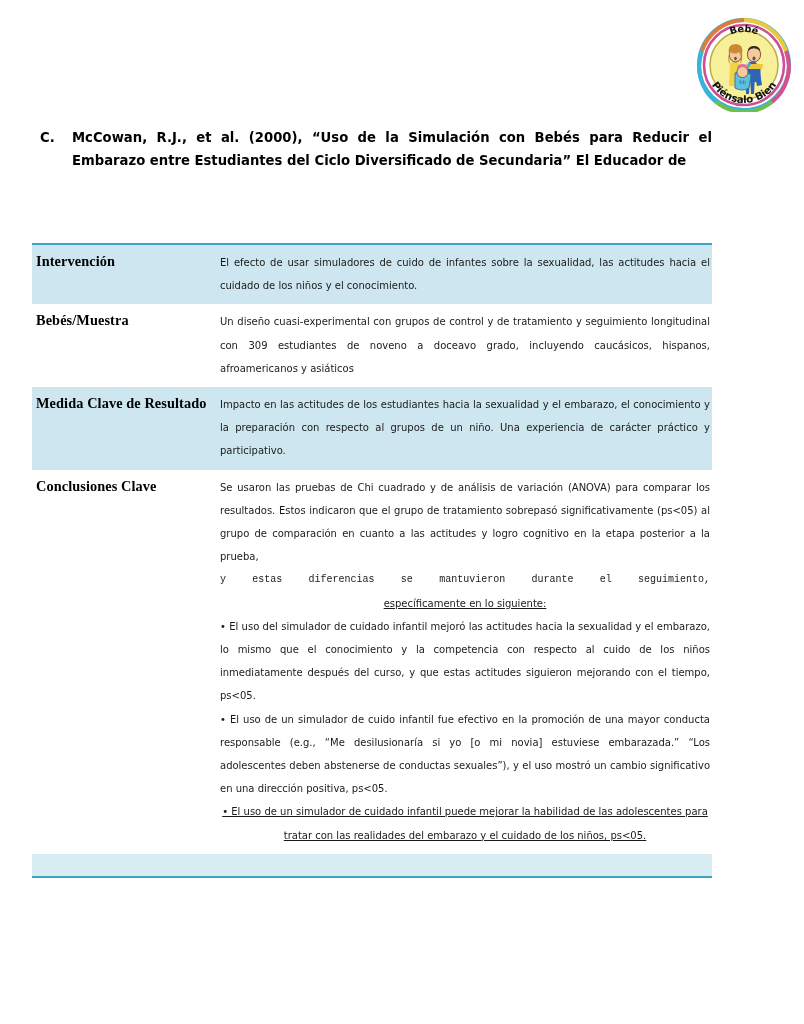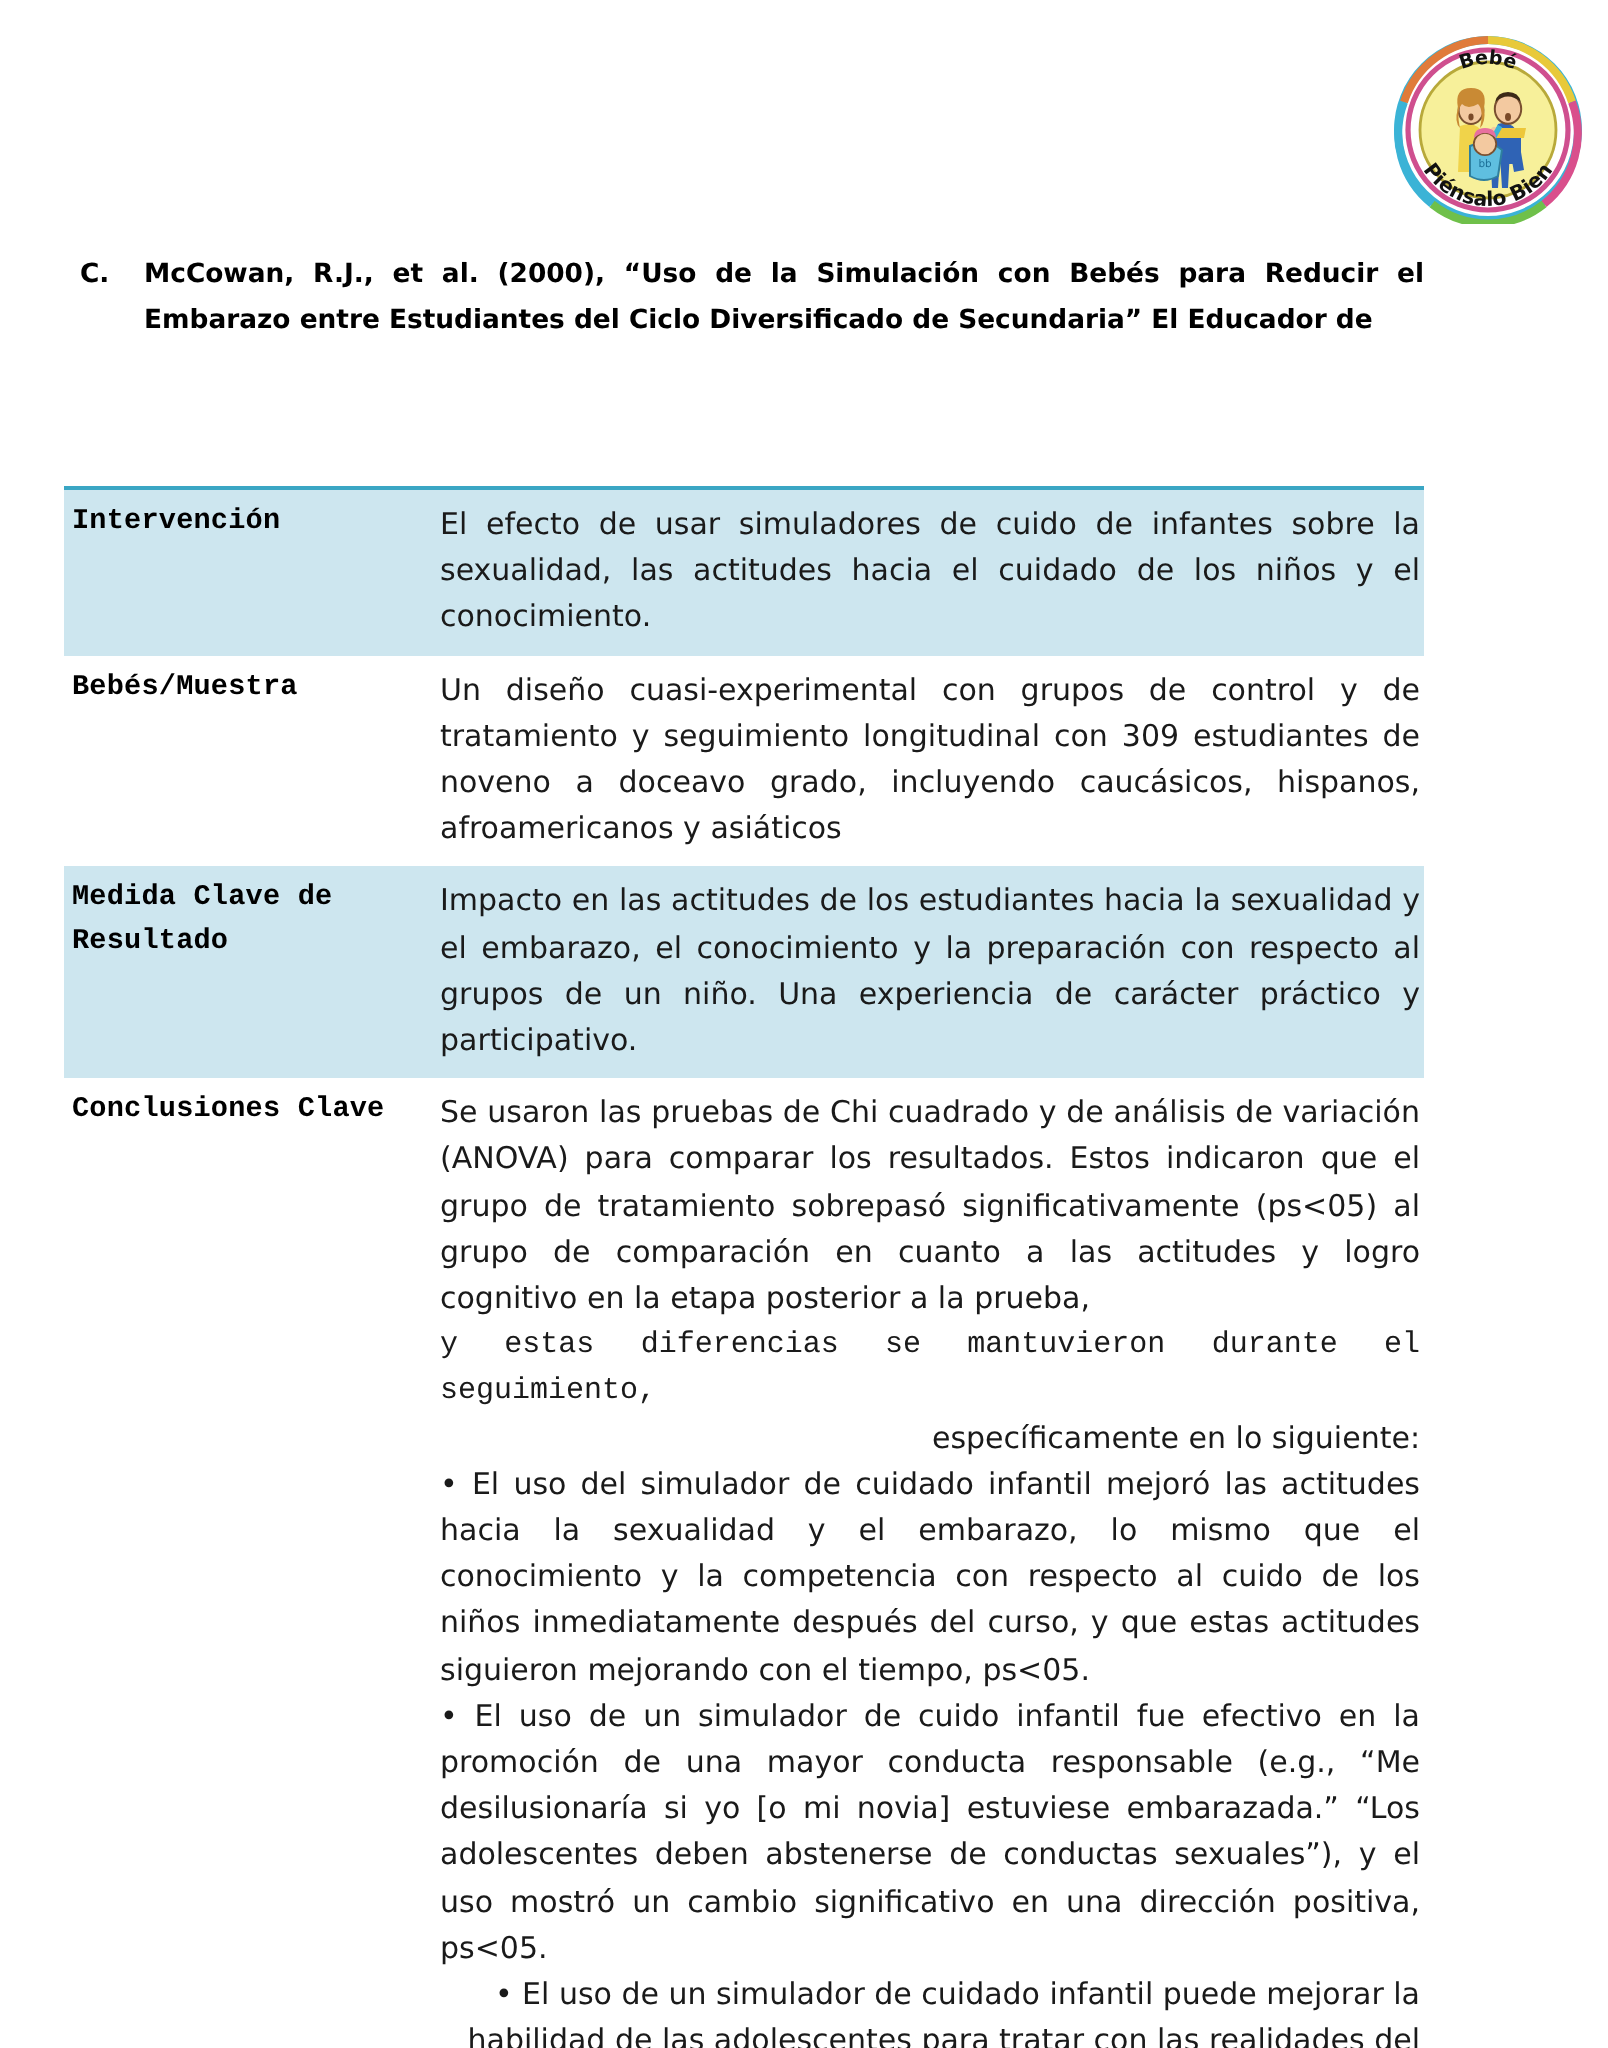--- a/index.html
+++ b/index.html
@@ -84,39 +84,39 @@
     background: #d8ecf3;
     border-bottom: 2.2px solid #3aa6c4;
     height: 22px;
     padding: 0;
   }
 
   .col-label { width: 184px; }
   .col-body  { width: 496px; }
 
   .lbl {
-    font-family: Liberation Mono, monospace;
+    font-family: Liberation Serif, serif;
     font-weight: bold;
     font-size: 14.3px;
     line-height: 21.5px;
     color: #000;
     letter-spacing: 0.1px;
   }
 
   .bdy {
     font-family: "DejaVu Sans", sans-serif;
-    font-size: 15px;
+    font-size: 10px;
     line-height: 23.2px;
     color: #1a1a1a;
     text-align: justify;
     text-justify: inter-word;
     hyphens: none;
   }
   .bdy p { margin: 0; }
-  .bdy p.nojust { text-align: right; }
+  .bdy p.nojust { text-align: center; text-decoration: underline; }
   .bdy p.bullet { text-indent: 0; }
 
   
   .forced {
     text-align: justify;
     text-align-last: justify;
     font-family: Liberation Mono, monospace;
   }
 </style>
 </head>

